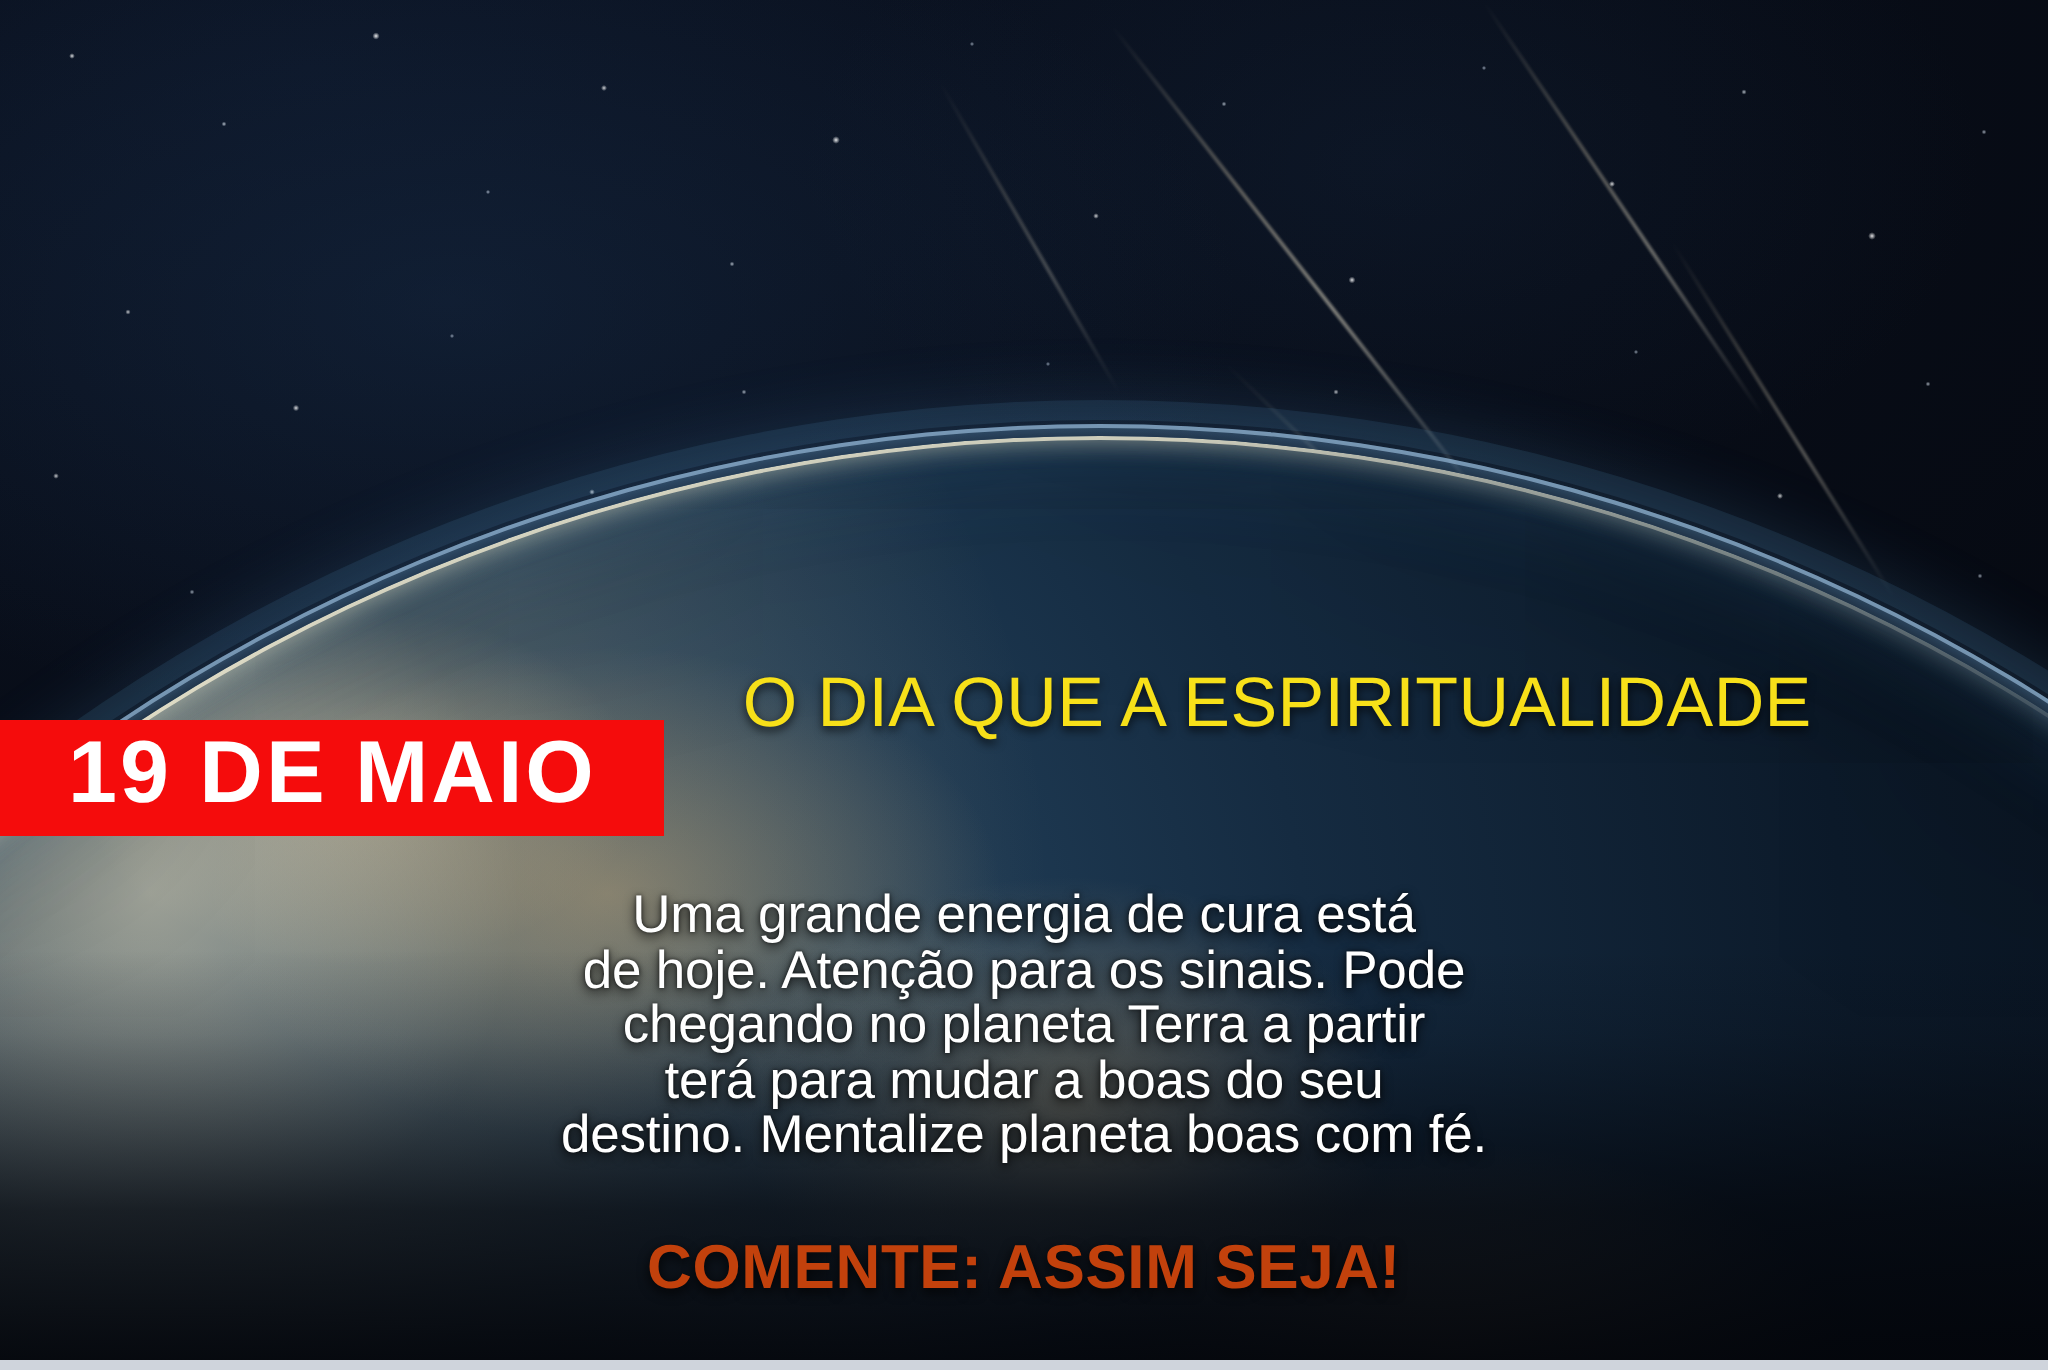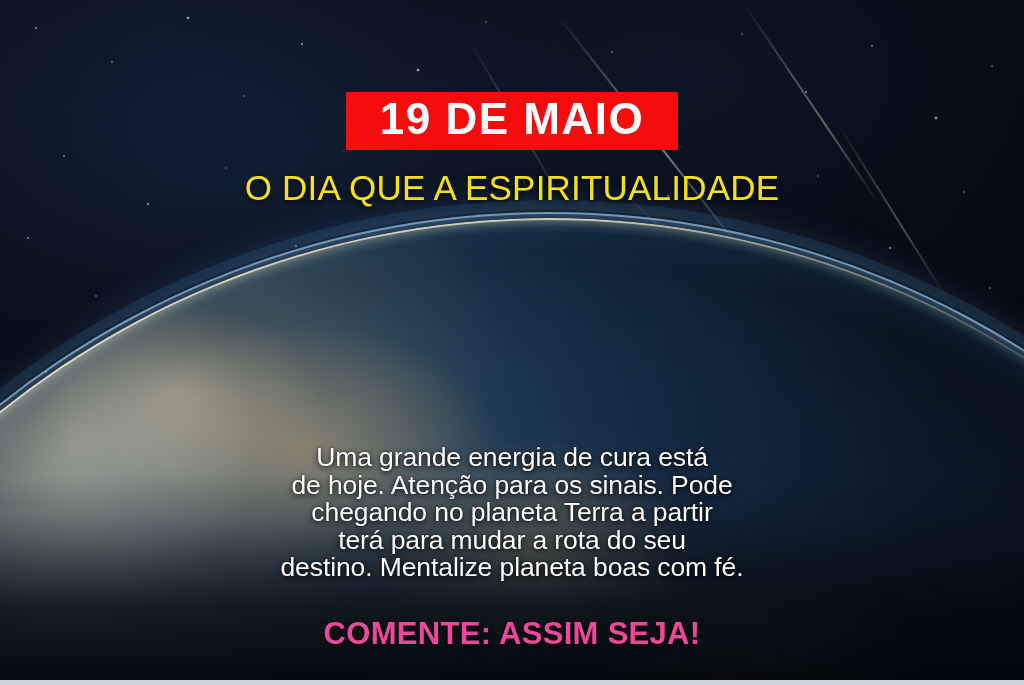--- a/index.html
+++ b/index.html
@@ -185,21 +185,21 @@
 
   
   .bottom-strip {
     position:absolute; left:0; right:0; bottom:0; height:5px;
     background:#cfd4dc;
   }
 
   
   .content {
     position:absolute; inset:0;
-    display:flex; flex-direction:column; align-items:center;
+    display:flex; flex-direction:row; align-items:center;gap:39px;
   }
 
   .date-banner {
     margin-top: 92px;
     background: #F50C0C;
     padding: 5px 34px 9px;
     line-height: 1;
   }
   .date-banner .date-text {
     display:block;
@@ -245,21 +245,21 @@
 
   .cta {
     position:absolute;
     left: 50%;
     transform: translateX(-50%);
     top: 616px;
     font-family: "Liberation Sans", sans-serif;
     font-weight: 700;
     font-size: 31px;
     letter-spacing: 0.3px;
-    color: #ec4899;
+    color: #c2410c;
     text-shadow: 0 2px 6px rgba(0,0,0,0.85);
     white-space: nowrap;
   }
 </style>
 </head>
 <body>
 
 <div id="poster">
 
   <div class="space-base"></div>
@@ -287,21 +287,21 @@
     </div>
 
     <div class="headline">
       <span class="hl-line">O DIA QUE A ESPIRITUALIDADE</span>
     </div>
 
     <div class="body-copy">
       <span class="bc-line">Uma grande energia de cura está</span>
       <span class="bc-line">de hoje. Atenção para os sinais. Pode</span>
       <span class="bc-line">chegando no planeta Terra a partir</span>
-      <span class="bc-line">terá para mudar a rota do seu</span>
+      <span class="bc-line">terá para mudar a boas do seu</span>
       <span class="bc-line">destino. Mentalize planeta boas com fé.</span>
     </div>
 
     <div class="cta">COMENTE: ASSIM SEJA!</div>
 
   </div>
 
   <div class="bottom-strip"></div>
 
 </div>

